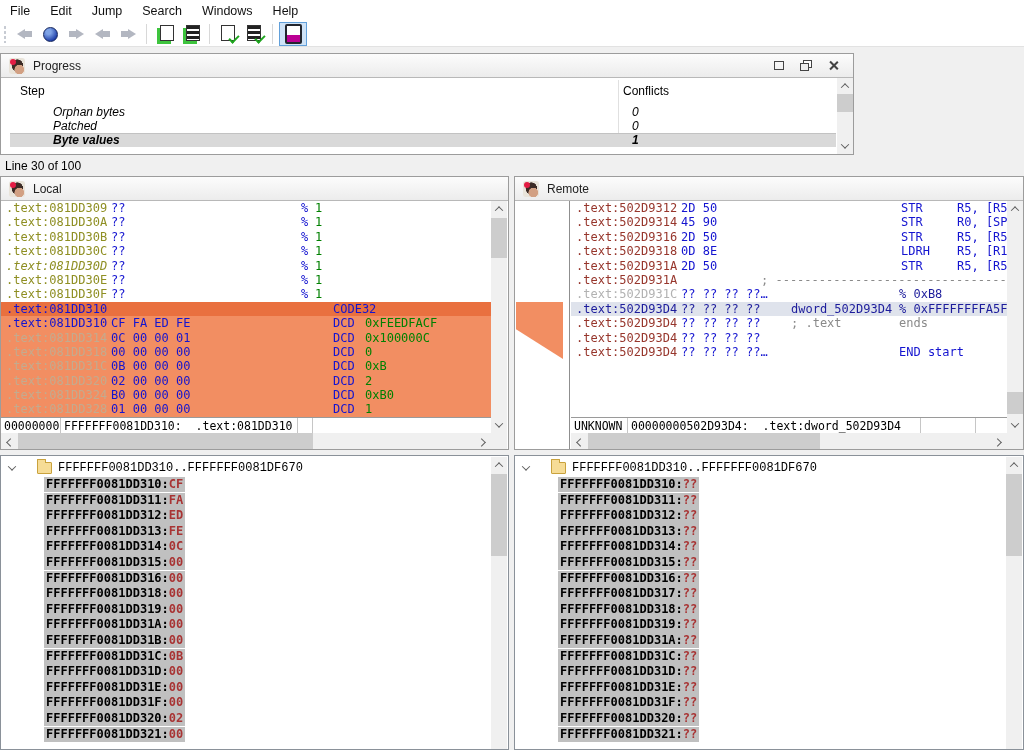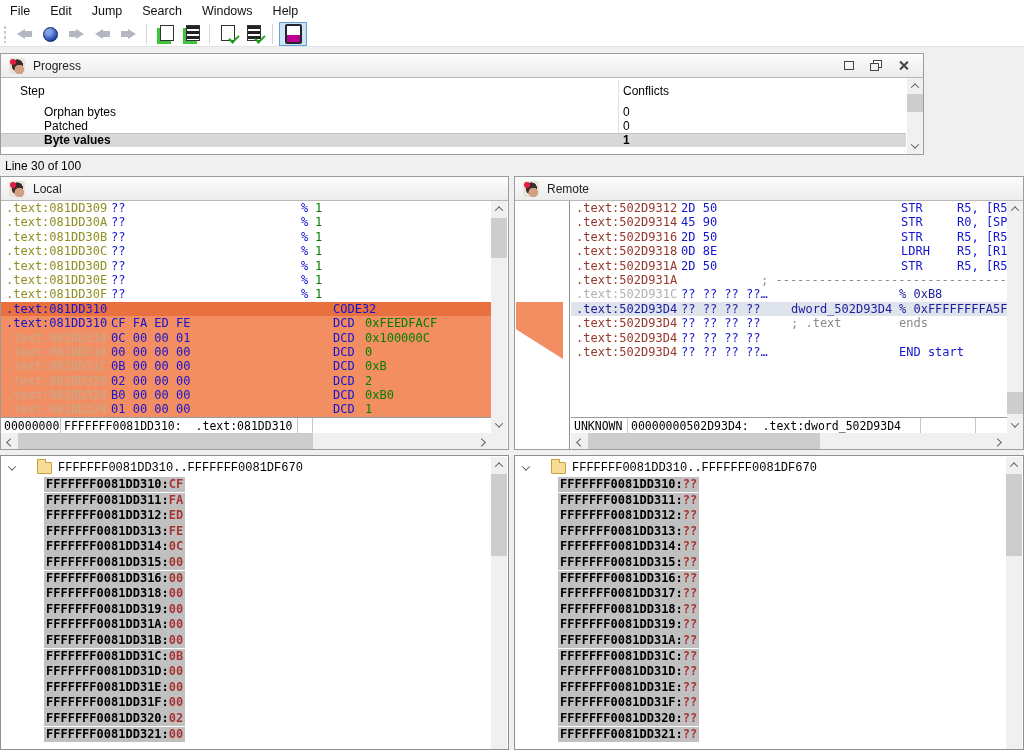--- a/index.html
+++ b/index.html
@@ -53,21 +53,21 @@
   .chev{display:inline-block;width:6px;height:6px;border-right:1.5px solid #5e5e5e;border-bottom:1.5px solid #5e5e5e;}
   .chev.up{transform:rotate(-135deg) translate(-1px,-1px);}
   .chev.down{transform:rotate(45deg) translate(-1px,-1px);}
   .chev.left{transform:rotate(135deg) translate(0,-2px);}
   .chev.right{transform:rotate(-45deg) translate(-2px,0);}
 
   
   .prog-body{position:absolute;left:0;top:24px;right:0;bottom:0;background:#fff;}
   .prog-col{position:absolute;top:6px;font-size:12px;color:#000;}
   .prog-divider{position:absolute;left:617px;top:2px;height:66px;width:1px;background:#e0e0e0;}
-  .prog-rows{position:absolute;left:0;top:27px;right:17px;}
+  .prog-rows{position:absolute;left:9px;top:27px;right:17px;font-style:italic;}
   .prog-row{position:relative;height:14px;line-height:14px;font-size:12px;}
   .prog-row .prog-step{position:absolute;left:43px;}
   .prog-row .prog-conf{position:absolute;left:622px;}
   .prog-row.selected{background:#d9d9d9;font-weight:bold;box-shadow:inset 0 1px 0 #c2c2c2;}
   .line-status{position:absolute;left:0;top:155px;width:100%;height:21px;display:flex;align-items:center;padding-left:5px;color:#000;background:#f0f0f0;font-size:12px;}
 
   
   .code-area{position:absolute;overflow:hidden;background:#fff;font-family:var(--mono);font-size:12px;}
   .code-line{position:relative;height:14.4px;width:100%;}
   .code-line span{position:absolute;top:0;line-height:14.4px;white-space:pre;}
@@ -117,21 +117,21 @@
       <div class="tbi tbi-sep"></div>
       <div class="tbi tbi-page"></div>
       <div class="tbi tbi-stack"></div>
       <div class="tbi tbi-sep"></div>
       <div class="tbi tbi-page-check"></div>
       <div class="tbi tbi-stack-check"></div>
       <div class="tbi tbi-sep"></div>
       <div class="tbi tbi-import"></div>
     </div>
 
-  <div class="win" style="left:0;top:53px;width:924px;height:102px;">
+  <div class="win" style="left:0;top:53px;width:854px;height:102px;">
     <div class="titlebar">
       <div class="lady"></div>
       <span class="title-label">Progress</span>
       <div class="winbtns">
         <div class="btn-max"></div>
         <div class="btn-restore"></div>
         <div class="btn-close"></div>
       </div>
     </div>
     <div class="prog-body">
@@ -190,21 +190,21 @@
           <span style="left: 300px; color: rgb(20, 20, 208);">%</span>
           <span style="left: 314px; color: rgb(0, 128, 0);">1</span>
         </div>
         <div class="code-line">
           <span style="left: 5px; color: rgb(143, 143, 35);">.text:081DD30C</span>
           <span style="left: 110px; color: rgb(20, 20, 208);">??</span>
           <span style="left: 300px; color: rgb(20, 20, 208);">%</span>
           <span style="left: 314px; color: rgb(0, 128, 0);">1</span>
         </div>
         <div class="code-line">
-          <span style="left: 5px; color: rgb(143, 143, 35);">.text:081DD30D</span>
+          <span style="left: 5px; color: rgb(143, 143, 35); font-style: italic;">.text:081DD30D</span>
           <span style="left: 110px; color: rgb(20, 20, 208);">??</span>
           <span style="left: 300px; color: rgb(20, 20, 208);">%</span>
           <span style="left: 314px; color: rgb(0, 128, 0);">1</span>
         </div>
         <div class="code-line">
           <span style="left: 5px; color: rgb(143, 143, 35);">.text:081DD30E</span>
           <span style="left: 110px; color: rgb(20, 20, 208);">??</span>
           <span style="left: 300px; color: rgb(20, 20, 208);">%</span>
           <span style="left: 314px; color: rgb(0, 128, 0);">1</span>
         </div>

